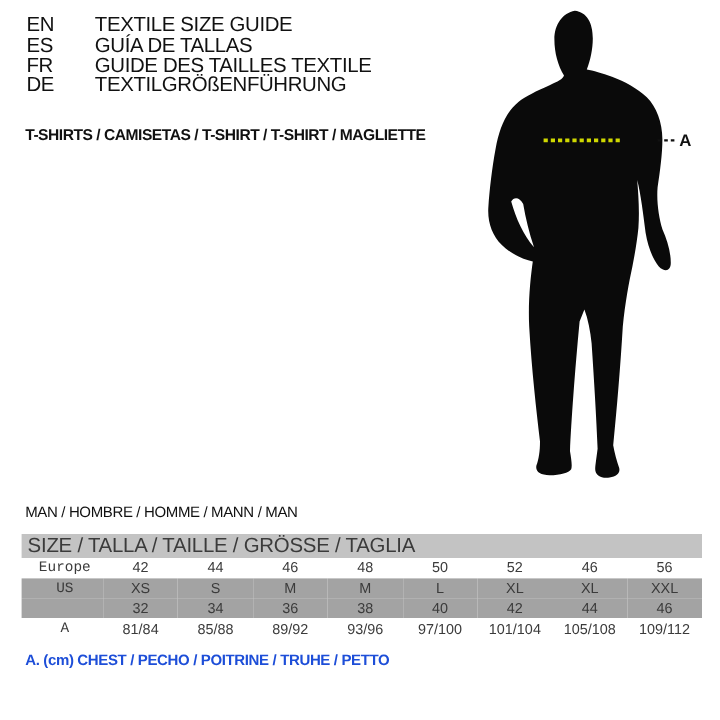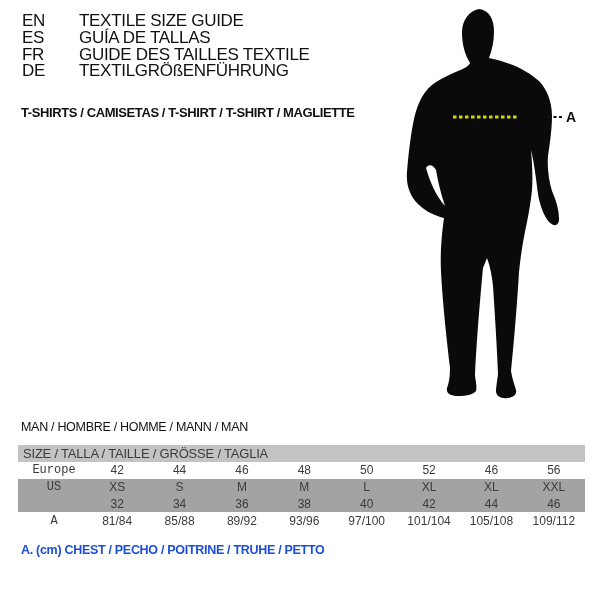--- a/index.html
+++ b/index.html
@@ -89,21 +89,21 @@
     padding: 0;
     font-weight: normal;
     text-align: center;
     vertical-align: middle;
     white-space: nowrap;
   }
   .size-table .table-head-cell {
     background: #c3c3c3;
     text-align: left;
     padding-left: 5px;
-    font-size: 13px;
+    font-size: 17px;
     letter-spacing: -0.2px;
     color: #3b3b3b;
   }
   .size-table .row-label {
     text-align: center;
     padding-left: 4px;
     font-family: Liberation Mono, monospace;
   }
   .size-table tr.shaded { background: #a3a3a3; }
   .col-label { width: 68px; }

